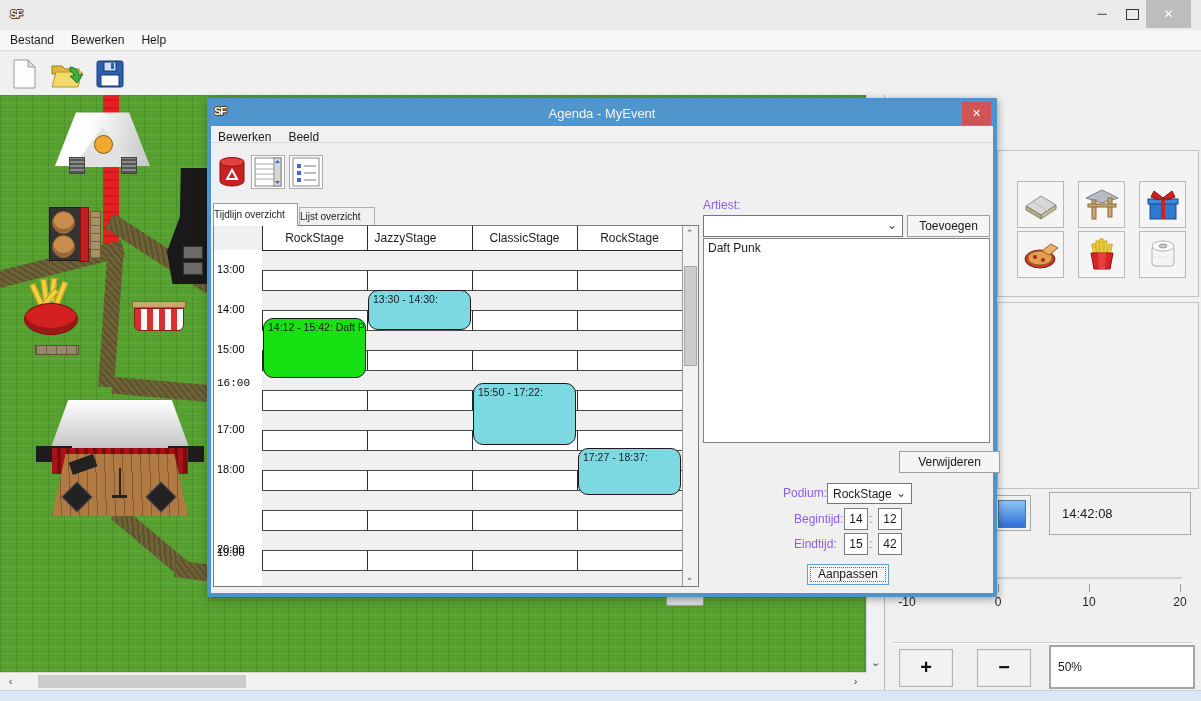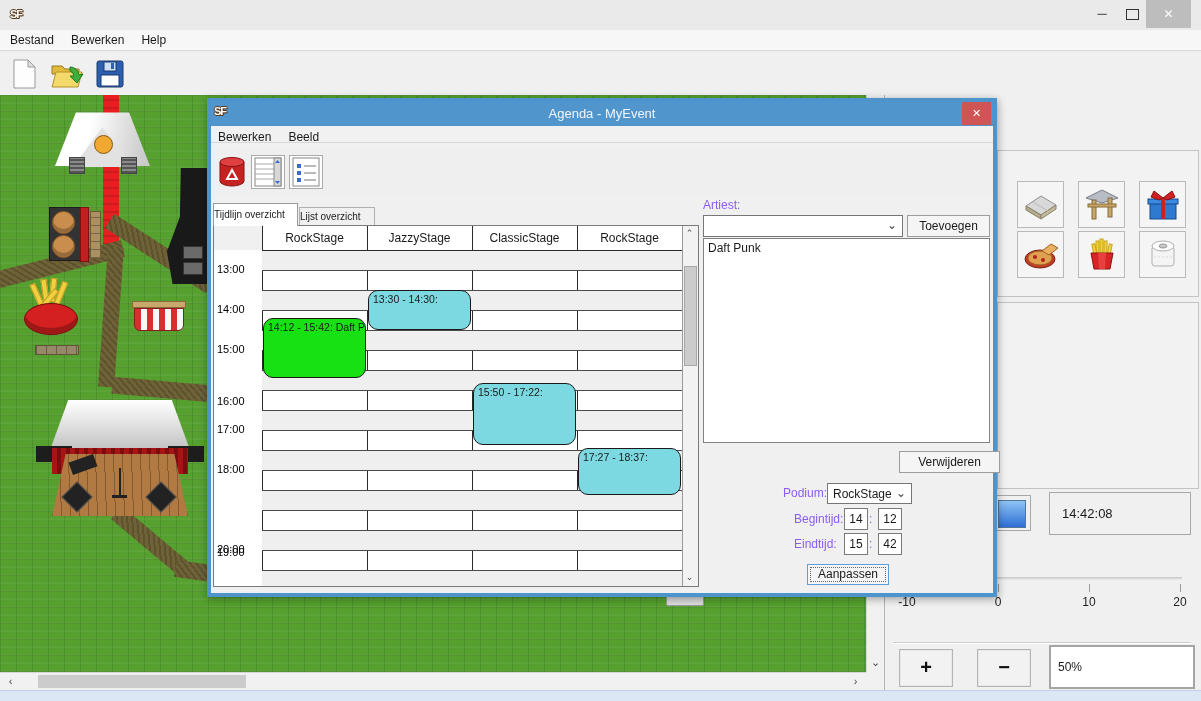--- a/index.html
+++ b/index.html
@@ -390,21 +390,21 @@
 
   <div id="tabs">
       <div class="tab active">Tijdlijn overzicht</div>
       <div class="tab inactive">Lijst overzicht</div>
     </div>
 
   <div class="abs" id="sched">
     <div id="sched-gutter-head"></div>
     <div id="col-headers">
         <div class="col-head" style="left: 48px;">RockStage</div>
-        <div class="col-head" style="left: 153px;">JazzyStage</div>
+        <div class="col-head" style="left: 139px;">JazzyStage</div>
         <div class="col-head" style="left: 258px;">ClassicStage</div>
         <div class="col-head" style="left: 363px;">RockStage</div>
       </div>
     <div id="head-line"></div>
     <div id="vlines">
         <div class="vline" style="left: 48px;"></div>
         <div class="vline" style="left: 153px;"></div>
         <div class="vline" style="left: 258px;"></div>
         <div class="vline" style="left: 363px;"></div>
       </div>
@@ -424,21 +424,21 @@
         <div class="grid-row gray"></div>
         <div class="grid-row"></div>
         <div class="grid-row gray"></div>
         <div class="grid-row"></div>
         <div class="grid-row gray"></div>
       </div>
     <div id="time-labels">
         <div class="time-label" style="top: 37px;">13:00</div>
         <div class="time-label" style="top: 77px;">14:00</div>
         <div class="time-label" style="top: 117px;">15:00</div>
-        <div class="time-label" style="top: 169px;">16:00</div>
+        <div class="time-label" style="top: 151px; font-family: Liberation Mono, monospace;">16:00</div>
         <div class="time-label" style="top: 197px;">17:00</div>
         <div class="time-label" style="top: 237px;">18:00</div>
         <div class="time-label" style="top: 277px; margin-top: 43px;">19:00</div>
         <div class="time-label" style="top: 317px;">20:00</div>
       </div>
     <div id="events-layer">
         <div class="event" style="left: 49px; width: 103px; top: 92px; height: 60px; background: rgb(23, 225, 18);">14:12 - 15:42: Daft Punk</div>
         <div class="event" style="left: 154px; width: 103px; top: 64px; height: 40px; background: rgb(125, 217, 225);">13:30 - 14:30:</div>
         <div class="event" style="left: 259px; width: 103px; top: 157.333px; height: 61.3333px; background: rgb(125, 217, 225);">15:50 - 17:22:</div>
         <div class="event" style="left: 364px; width: 103px; top: 222px; height: 46.6667px; background: rgb(125, 217, 225);">17:27 - 18:37:</div>

